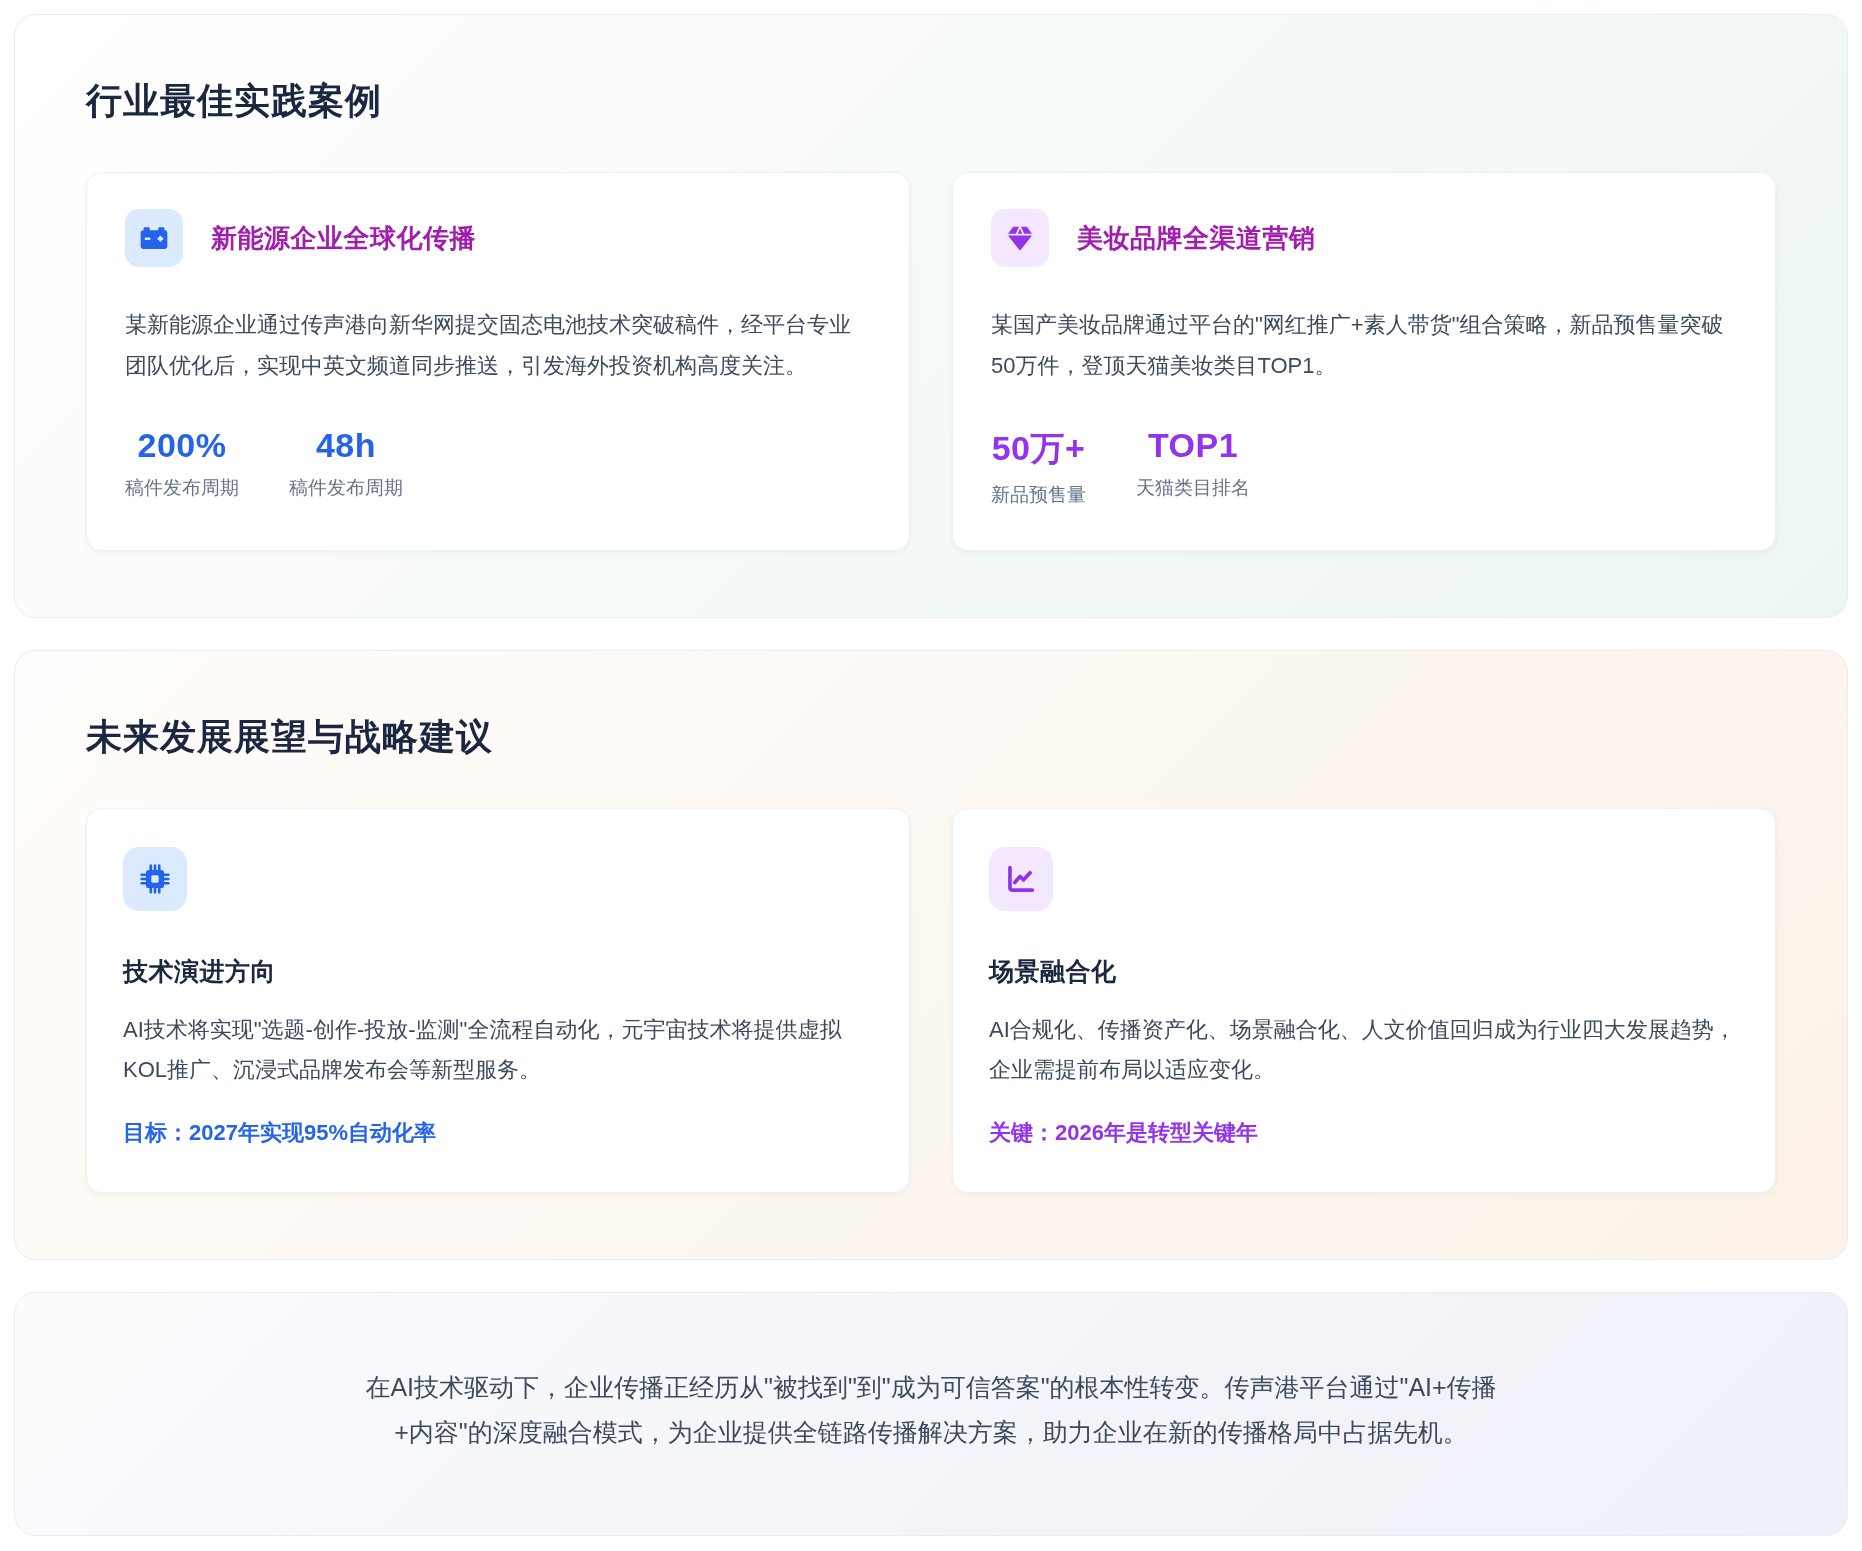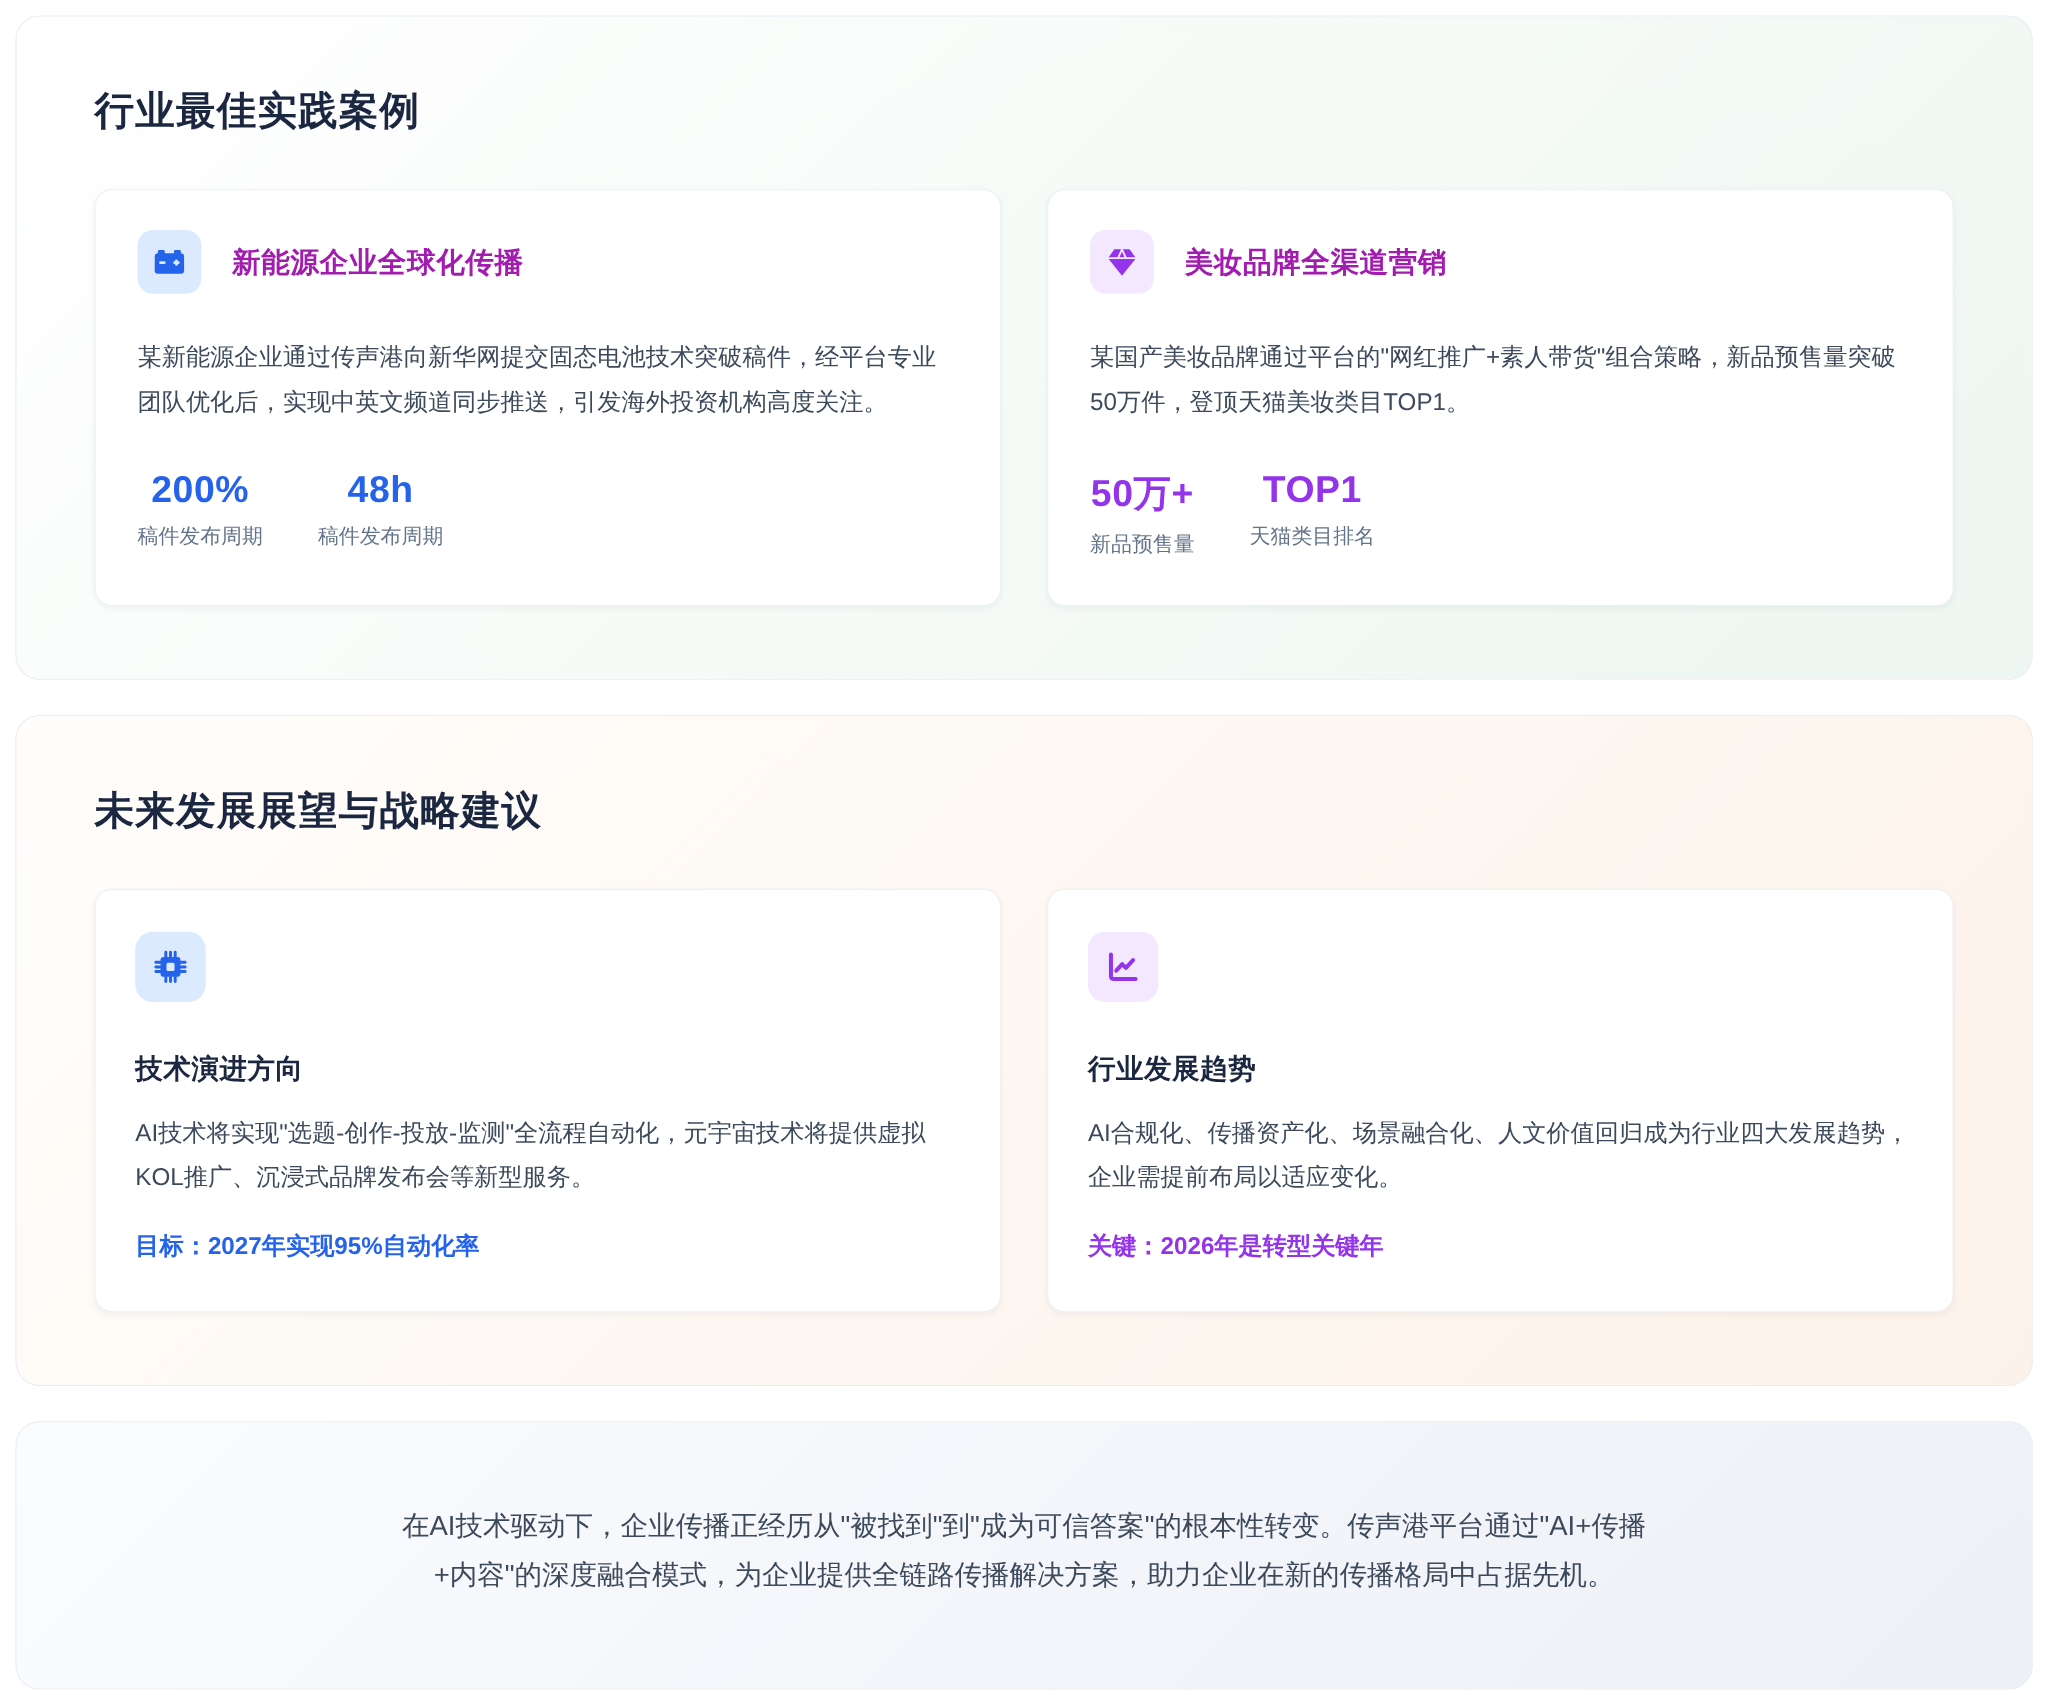--- a/index.html
+++ b/index.html
@@ -183,21 +183,21 @@
         <div class="future-highlight" style="color: rgb(37, 99, 235);">目标：2027年实现95%自动化率</div>
       </article>
 
       <article class="future-card">
         <div class="future-icon bg-purple">
           <svg viewBox="0 0 24 24" aria-hidden="true" fill="none">
             <path d="M4.2 4v14.2c0 .9.7 1.6 1.6 1.6H20" stroke="currentColor" stroke-width="2.6" stroke-linecap="round"></path>
             <path d="M7.6 14.4 L11.4 10.2 L13.8 12.6 L18.4 7.6" stroke="currentColor" stroke-width="2.6" stroke-linecap="round" stroke-linejoin="round"></path>
           </svg>
         </div>
-        <h3 class="future-title">行业发展趋势</h3>
+        <h3 class="future-title">场景融合化</h3>
         <p class="future-desc">AI合规化、传播资产化、场景融合化、人文价值回归成为行业四大发展趋势，企业需提前布局以适应变化。</p>
         <div class="future-highlight" style="color: rgb(147, 51, 234);">关键：2026年是转型关键年</div>
       </article>
 
 
     </div>
   </section>
 
   <section class="panel panel-cta">
     <p class="cta-desc">在AI技术驱动下，企业传播正经历从"被找到"到"成为可信答案"的根本性转变。传声港平台通过"AI+传播+内容"的深度融合模式，为企业提供全链路传播解决方案，助力企业在新的传播格局中占据先机。</p>

